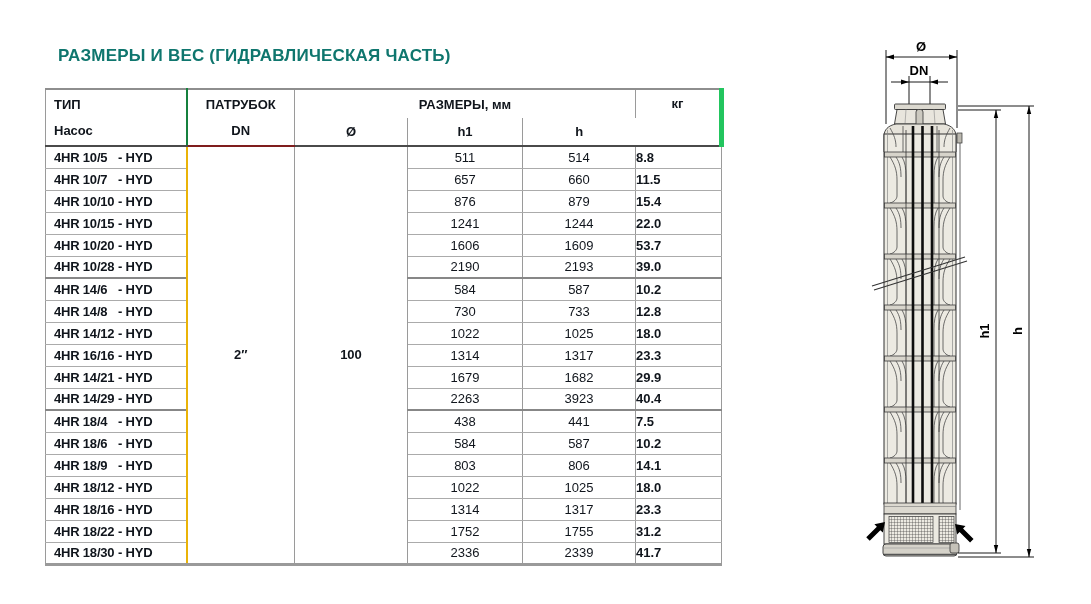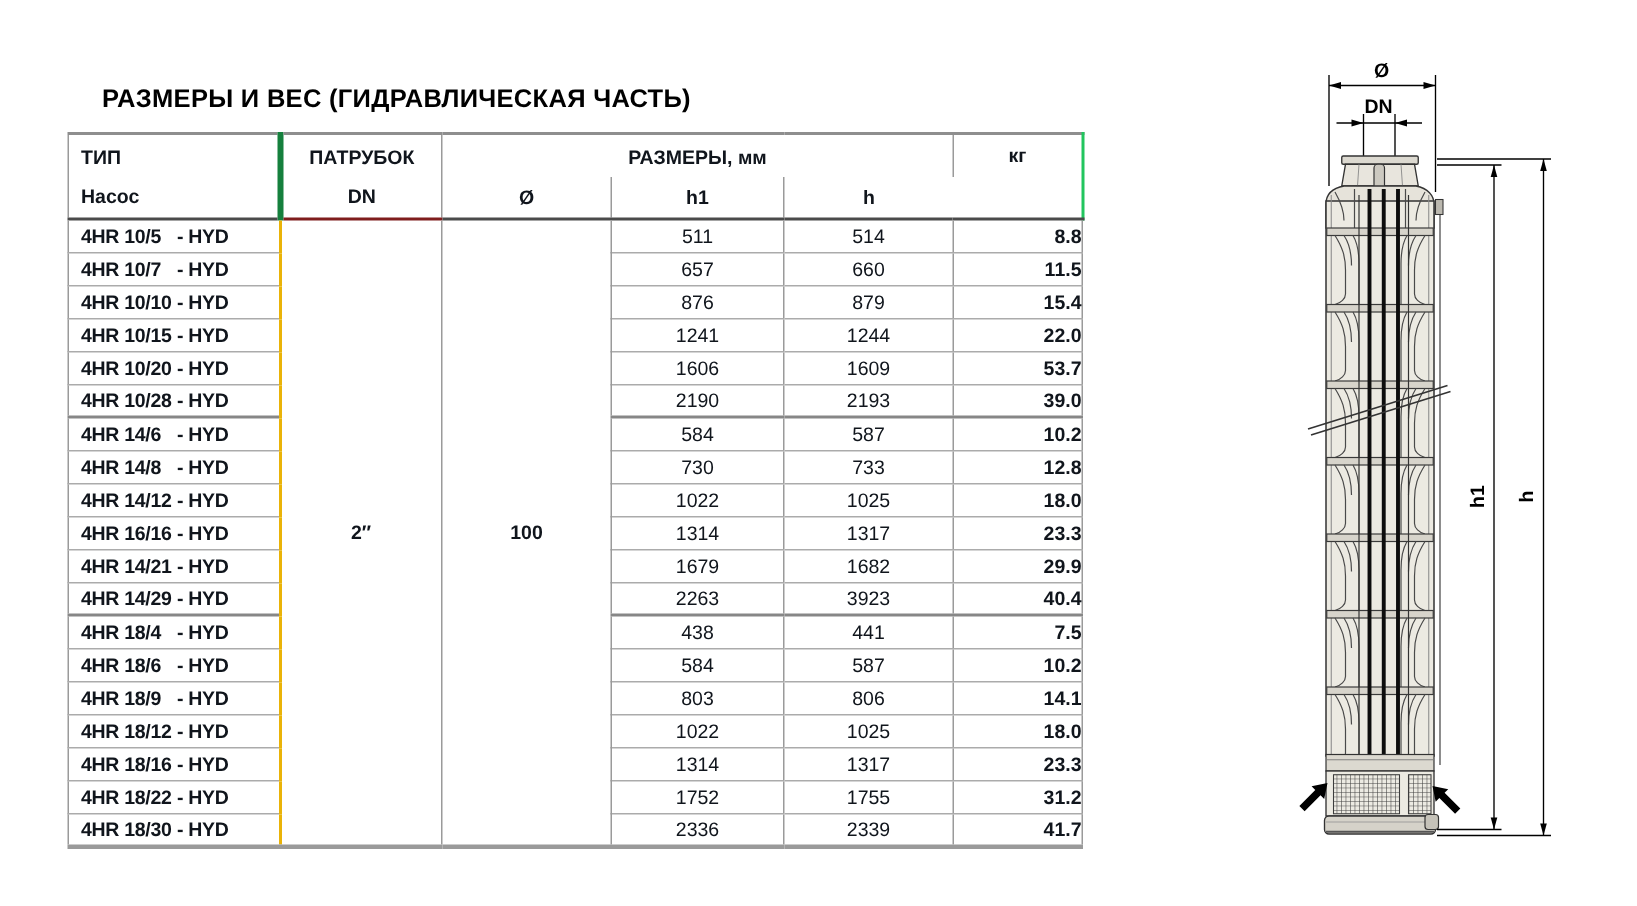--- a/index.html
+++ b/index.html
@@ -2,57 +2,57 @@
 <html><head>
 <meta charset="utf-8">
 <style>
   html,body{margin:0;padding:0;}
   body{
     width:1091px;height:604px;background:#ffffff;overflow:hidden;position:relative;
     font-family:"Liberation Sans",sans-serif;
     -webkit-font-smoothing:antialiased;
   }
   .page-title{
-    position:absolute;left:50px;top:38px;margin:18px;
-    font-size:17px;font-weight:bold;color:#000000;letter-spacing:.2px;
+    position:absolute;left:50px;top:38px;margin:8px;
+    font-size:17px;font-weight:bold;color:#0f766e;letter-spacing:.2px;
   }
   table.spec{
     position:absolute;left:45px;top:88px;width:676px;
     border-collapse:collapse;table-layout:fixed;
   }
   table.spec th,table.spec td{padding:0;font-size:13px;color:#10151c;}
   
   thead th{
     font-weight:bold;vertical-align:middle;
     border-top:2px solid #8e8e8e;
   }
-  thead .h-type{ text-align:left;border-left:1px solid #9a9a9a;border-right:4px solid #15803d;border-bottom:2px solid #4a4a4a;}
+  thead .h-type{ text-align:left;border-left:1px solid #9a9a9a;border-right:2px solid #15803d;border-bottom:2px solid #4a4a4a;}
   thead .h-type div{padding-left:8px;line-height:26px;height:26px;}
   thead .h-dn  { text-align:center;border-right:1px solid #9a9a9a;border-bottom:2px solid #7f1d1d;}
   thead .h-dn div{line-height:26px;height:26px;}
   thead .h-dims{ text-align:center;height:28px;border-right:1px solid #9a9a9a;}
   thead .h-sub { text-align:center;height:27px;border-top:none;border-bottom:2px solid #4a4a4a;}
   thead .h-sub.bl{border-left:1px solid #9a9a9a;}
-  thead .h-kg  { text-align:center;vertical-align:top;border-right:2px solid #22c55e;border-bottom:2px solid #4a4a4a;text-decoration:underline;}
+  thead .h-kg  { text-align:center;vertical-align:top;border-right:5px solid #22c55e;border-bottom:2px solid #4a4a4a;text-decoration:underline;}
   thead .h-kg span{display:inline-block;margin-top:6px;}
   
   tbody tr{height:22px;}
   tbody td{border-bottom:1px solid #ababab;}
   tbody td.c-type{
     font-weight:bold;padding-left:8px;letter-spacing:-.2px;
     border-left:1px solid #9a9a9a;border-right:2px solid #eab308;
   }
   tbody td.c-type .code{display:inline-block;width:64px;}
   tbody td.c-merged{
     text-align:center;vertical-align:middle;font-weight:bold;
     border-right:1px solid #9a9a9a;border-bottom:3px solid #9a9a9a;
   }
   tbody td.c-num{text-align:center;}
   tbody td.c-num.bl{border-left:1px solid #9a9a9a;}
-  tbody td.c-kg{text-align:right;font-weight:bold;border-left:1px solid #9a9a9a;border-right:1px solid #9a9a9a;}
+  tbody td.c-kg{text-align:left;font-weight:bold;border-left:1px solid #9a9a9a;border-right:1px solid #9a9a9a;}
   tbody tr.group-start td{border-top:2px solid #878787;}
   tbody tr:last-child td{border-bottom:3px solid #9a9a9a;}
   
   .diagram{position:absolute;left:855px;top:28px;width:240px;height:545px;}
   .dim-label{font-family:"Liberation Sans",sans-serif;font-size:13px;font-weight:bold;fill:#000;}
 </style>
 </head>
 <body>
 
 <h1 class="page-title">РАЗМЕРЫ И ВЕС  (ГИДРАВЛИЧЕСКАЯ ЧАСТЬ)</h1>

